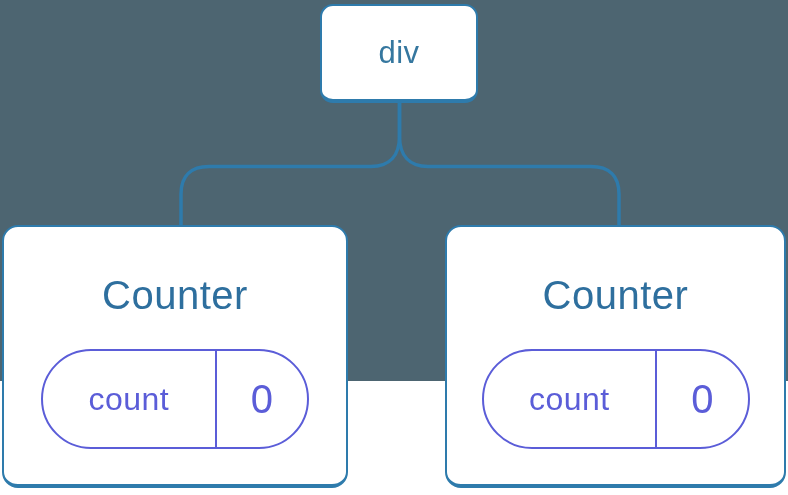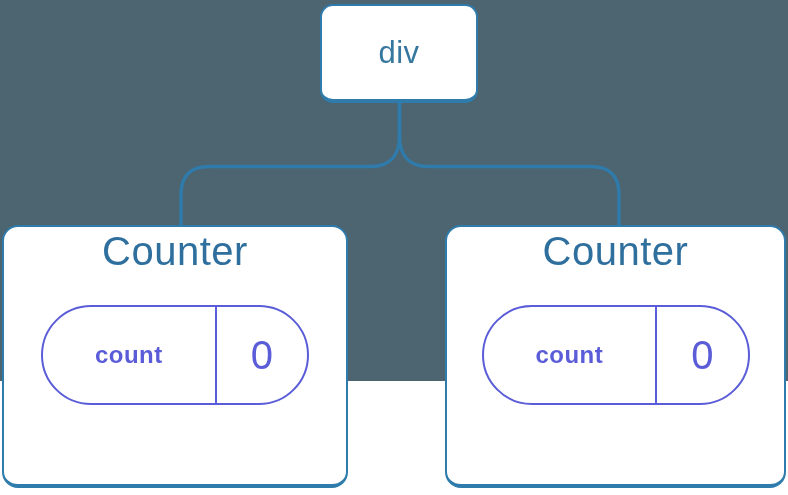--- a/index.html
+++ b/index.html
@@ -54,20 +54,21 @@
     top: 225px;
     height: 263px;
     border-radius: 16px;
     display: flex;
     flex-direction: column;
     align-items: center;
   }
   .card-left  { left: 2px;   width: 346px; }
   .card-right { left: 445px; width: 341px; }
   .card-label {
+    margin-top: 44px;
     line-height: 48px;
     font-size: 40px;
     font-weight: 500;
     color: #2e6f9e;
     letter-spacing: 0.5px;
   }
   .pill {
     margin-top: 30px;
     width: 268px;
     height: 100px;
@@ -85,24 +86,23 @@
     justify-content: center;
     border-right: 2px solid #5b5dd8;
   }
   .pill-value-cell {
     flex: 1 1 auto;
     display: flex;
     align-items: center;
     justify-content: center;
   }
   .pill-key {
-    font-size: 24px;
+    font-size: 32px;
     color: #5b5dd8;
     letter-spacing: 0.5px;
-    font-weight: bold;
   }
   .pill-value {
     font-size: 40px;
     color: #5b5dd8;
   }
 </style>
 </head>
 <body>
 
 <div class="stage">

